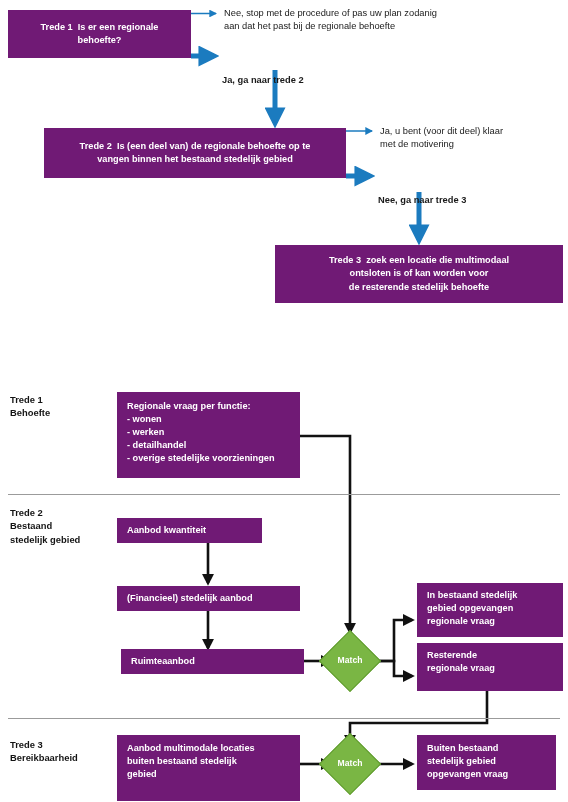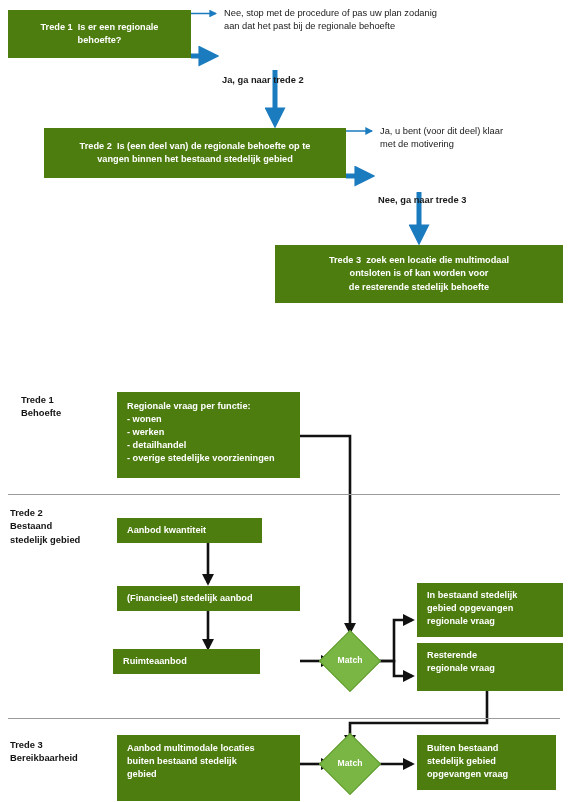--- a/index.html
+++ b/index.html
@@ -4,21 +4,21 @@
 <style>
   html,body{margin:0;padding:0;background:#ffffff;}
   body{
     width:568px;height:802px;position:relative;overflow:hidden;
     font-family:"Liberation Sans","DejaVu Sans",sans-serif;
     -webkit-font-smoothing:antialiased;
   }
   #stage{position:absolute;left:0;top:0;width:568px;height:802px;}
   svg.lay{position:absolute;left:0;top:0;width:568px;height:802px;overflow:visible;}
   .box{
-    position:absolute;background:#4d7c0f;color:#ffffff;
+    position:absolute;background:#701a75;color:#ffffff;
     font-size:9.2px;font-weight:bold;line-height:1.42;
     box-sizing:border-box;
   }
   .box.ctr{display:flex;align-items:center;justify-content:center;text-align:center;}
   .box.lft{display:flex;align-items:center;justify-content:flex-start;text-align:left;}
   .box.topl{display:block;text-align:left;}
   .box .ln{display:block;white-space:pre;}
   .ann{
     position:absolute;color:#1a1a1a;font-size:9.3px;line-height:1.45;
     text-align:left;white-space:pre-line;
@@ -113,21 +113,21 @@
     <div>
       <span class="ln">Trede 3  zoek een locatie die multimodaal</span>
       <span class="ln">ontsloten is of kan worden voor</span>
       <span class="ln">de resterende stedelijk behoefte</span>
     </div>
   </div>
 
   <div class="rule" style="left:8px;top:494px;width:552px;"></div>
   <div class="rule" style="left:8px;top:718px;width:552px;"></div>
 
-  <div class="trlabel" style="left:10px;top:393px;margin-left:11px;">
+  <div class="trlabel" style="left:10px;top:393px;">
     <span class="t">Trede 1</span>
     <span class="s">Behoefte</span>
   </div>
 
   <div class="trlabel" style="left:10px;top:506px;">
     <span class="t">Trede 2</span>
     <span class="s">Bestaand
 stedelijk gebied</span>
   </div>
 
@@ -145,21 +145,21 @@
   </div>
 
   <div class="box lft" style="left:117px;top:518px;width:145px;height:25px;padding:0 10px;">
     <span class="ln">Aanbod kwantiteit</span>
   </div>
 
   <div class="box lft" style="left:117px;top:586px;width:183px;height:25px;padding:0 10px;">
     <span class="ln">(Financieel) stedelijk aanbod</span>
   </div>
 
-  <div class="box lft" style="left:113px;top:649px;width:147px;height:25px;padding:0 10px;">
+  <div class="box lft" style="left:121px;top:649px;width:183px;height:25px;padding:0 10px;">
     <span class="ln">Ruimteaanbod</span>
   </div>
 
   <div class="box topl" style="left:417px;top:583px;width:146px;height:54px;padding:6px 8px 0 10px;">
     <span class="ln">In bestaand stedelijk</span>
     <span class="ln">gebied opgevangen</span>
     <span class="ln">regionale vraag</span>
   </div>
 
   <div class="box topl" style="left:417px;top:643px;width:146px;height:48px;padding:6px 8px 0 10px;">

